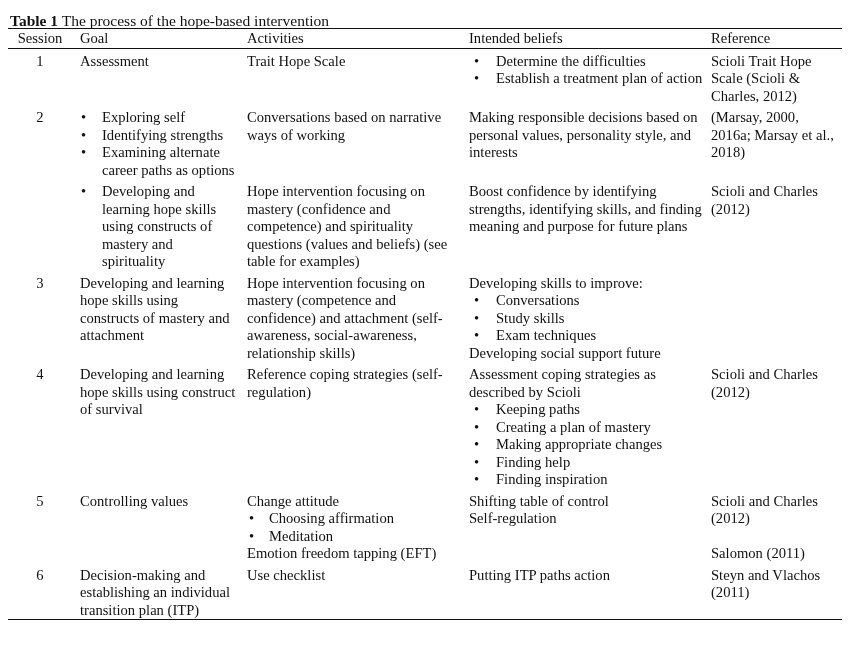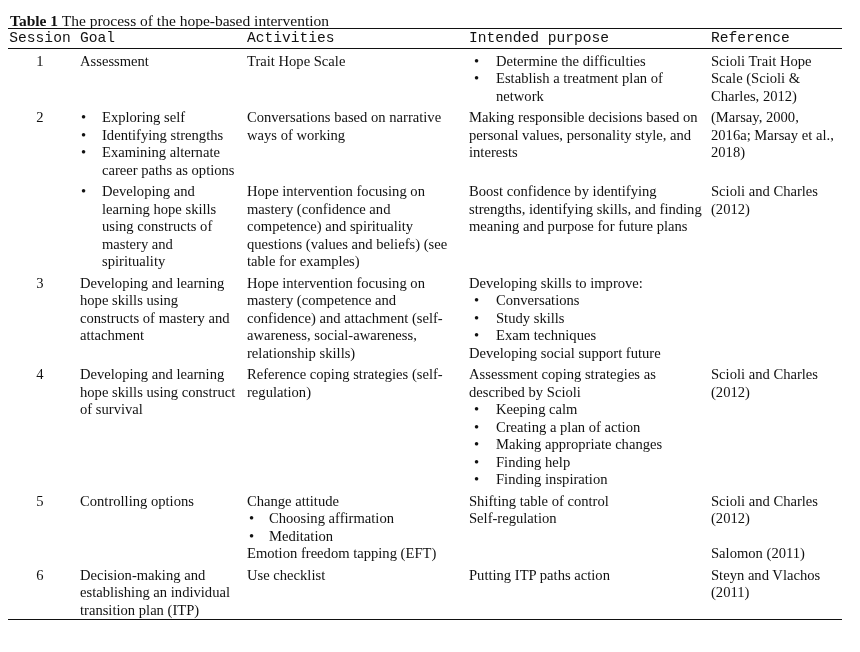--- a/index.html
+++ b/index.html
@@ -10,21 +10,21 @@
   }
   .caption {
     position: absolute; left: 10px; top: 12px; font-size: 15.5px; line-height: 18px;
     white-space: nowrap;
   }
   .caption b { font-weight: bold; }
   table {
     position: absolute; left: 8px; top: 28px; width: 834px;
     border-collapse: collapse; table-layout: fixed;
   }
-  thead tr { border-top: 1.5px solid #111; border-bottom: 1.5px solid #111; font-family: Liberation Mono, monospace; }
+  thead tr { border-top: 1.5px solid #111; border-bottom: 1.5px solid #111; }
   tbody tr:last-child { border-bottom: 1.5px solid #111; }
   th, td {
     text-align: left; vertical-align: top; padding: 4px 4px 0 4px; font-weight: normal;
   }
   th { padding-top: 1px; padding-bottom: 0; height: 17px; }
   td.session, th.session { text-align: center; padding-left: 0; padding-right: 4px; }
   col.c1 { width: 68px; } col.c2 { width: 167px; } col.c3 { width: 222px; }
   col.c4 { width: 242px; } col.c5 { width: 135px; }
   ul { margin: 0; padding: 0; list-style: none; }
   li { position: relative; padding-left: 27px; }
@@ -46,34 +46,34 @@
       <col class="c2">
       <col class="c3">
       <col class="c4">
       <col class="c5">
     </colgroup>
   <thead>
     <tr>
       <th class="session">Session</th>
       <th>Goal</th>
       <th>Activities</th>
-      <th>Intended purpose</th>
+      <th>Intended beliefs</th>
       <th>Reference</th>
     </tr>
   </thead>
   <tbody>
 
     <tr>
       <td class="session">1</td>
       <td>Assessment</td>
       <td>Trait Hope Scale</td>
       <td>
         <ul>
           <li><span class="bullet">•</span><span>Determine the difficulties</span></li>
-          <li><span class="bullet">•</span><span>Establish a treatment plan of network</span></li>
+          <li><span class="bullet">•</span><span>Establish a treatment plan of action</span></li>
         </ul>
       </td>
       <td>Scioli Trait Hope Scale (Scioli &amp; Charles, 2012)</td>
     </tr>
 
     <tr>
       <td class="session">2</td>
       <td>
         <ul class="goal-list">
           <li><span class="bullet">•</span><span>Exploring self</span></li>
@@ -114,33 +114,33 @@
       <td></td>
     </tr>
 
     <tr>
       <td class="session">4</td>
       <td>Developing and learning hope skills using construct of survival</td>
       <td>Reference coping strategies (self-regulation)</td>
       <td>
         <div>Assessment coping strategies as described by Scioli</div>
         <ul>
-          <li><span class="bullet">•</span><span>Keeping calm</span></li>
-          <li><span class="bullet">•</span><span>Creating a plan of action</span></li>
+          <li><span class="bullet">•</span><span>Keeping paths</span></li>
+          <li><span class="bullet">•</span><span>Creating a plan of mastery</span></li>
           <li><span class="bullet">•</span><span>Making appropriate changes</span></li>
           <li><span class="bullet">•</span><span>Finding help</span></li>
           <li><span class="bullet">•</span><span>Finding inspiration</span></li>
         </ul>
       </td>
       <td>Scioli and Charles (2012)</td>
     </tr>
 
     <tr>
       <td class="session">5</td>
-      <td>Controlling options</td>
+      <td>Controlling values</td>
       <td>
         <div>Change attitude</div>
         <ul class="act-list">
           <li><span class="bullet">•</span><span>Choosing affirmation</span></li>
           <li><span class="bullet">•</span><span>Meditation</span></li>
         </ul>
         <div>Emotion freedom tapping (EFT)</div>
       </td>
       <td>
         <div>Shifting table of control</div>

